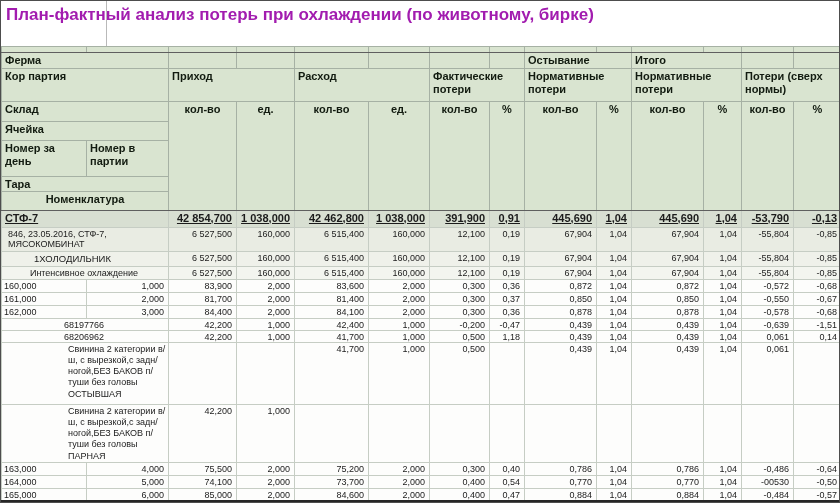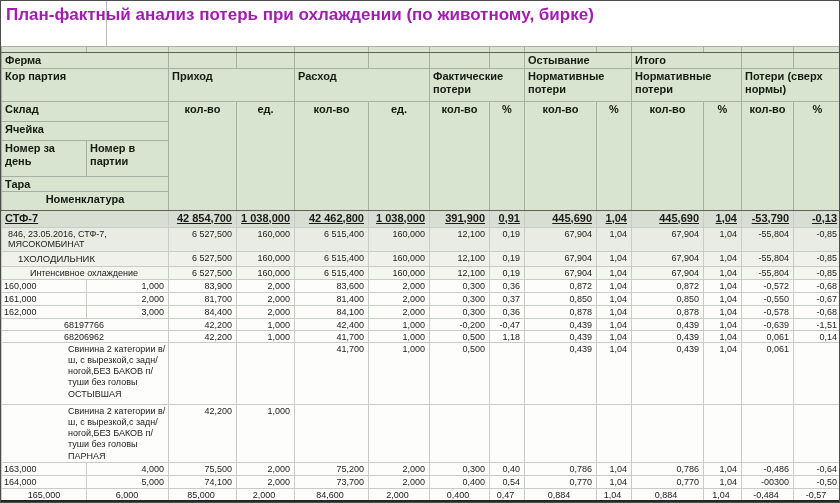--- a/index.html
+++ b/index.html
@@ -45,31 +45,31 @@
   tbody td.lab1{padding-left:2px;}
   tbody td.lab2{text-align:right;padding-right:4px;}
   
   tr.row-total{height:17px;}
   tr.row-total td{background:var(--total-bg);font-size:11px;font-weight:bold;border-top-color:var(--line-dark);text-decoration:underline;}
   tr.row-lvl1{height:24px;}
   tr.row-lvl1 td{background:var(--lvl1-bg);}
   tr.row-lvl1 td.lab{padding-left:6px;white-space:normal;line-height:1.2;margin-left:24px;}
   tr.row-lvl2{height:15px;}
   tr.row-lvl2 td{background:var(--lvl2-bg);}
-  tr.row-lvl2 td.lab{padding-left:16px;font-size:9.5px;}
+  tr.row-lvl2 td.lab{padding-left:32px;font-size:9.5px;}
   tr.row-lvl3{height:13px;}
   tr.row-lvl3 td{background:var(--lvl3-bg);}
   tr.row-lvl3 td.lab{text-align:center;padding-left:0;}
   tr.row-num{height:13px;}
   tr.row-tag{height:12px;}
   tr.row-tag td.lab{text-align:center;padding-left:0;}
   tr.row-nomen td.lab{white-space:normal;padding-left:66px;line-height:1.25;}
   tr.row-nomen1{height:62px;}
   tr.row-nomen2{height:56px;}
-  tbody tr:last-child td{border-bottom:2px solid #262626;text-align:center;}
+  tbody tr:last-child td{border-bottom:2px solid #262626;}
 </style>
 </head>
 <body>
 
 <div class="screen">
   <div class="title-vline"></div>
   <div class="title">План-фактный анализ потерь при охлаждении (по животному, бирке)</div>
 
   <table>
     <colgroup>
@@ -347,21 +347,21 @@
           <td class="v">74,100</td>
           <td class="v">2,000</td>
           <td class="v">73,700</td>
           <td class="v">2,000</td>
           <td class="v">0,400</td>
           <td class="v">0,54</td>
           <td class="v">0,770</td>
           <td class="v">1,04</td>
           <td class="v">0,770</td>
           <td class="v">1,04</td>
-          <td class="v">-00300</td>
+          <td class="v">-00530</td>
           <td class="v">-0,50</td>
         </tr>
         <tr class="row-num">
           <td class="lab lab1">165,000</td>
           <td class="lab lab2">6,000</td>
           <td class="v">85,000</td>
           <td class="v">2,000</td>
           <td class="v">84,600</td>
           <td class="v">2,000</td>
           <td class="v">0,400</td>

